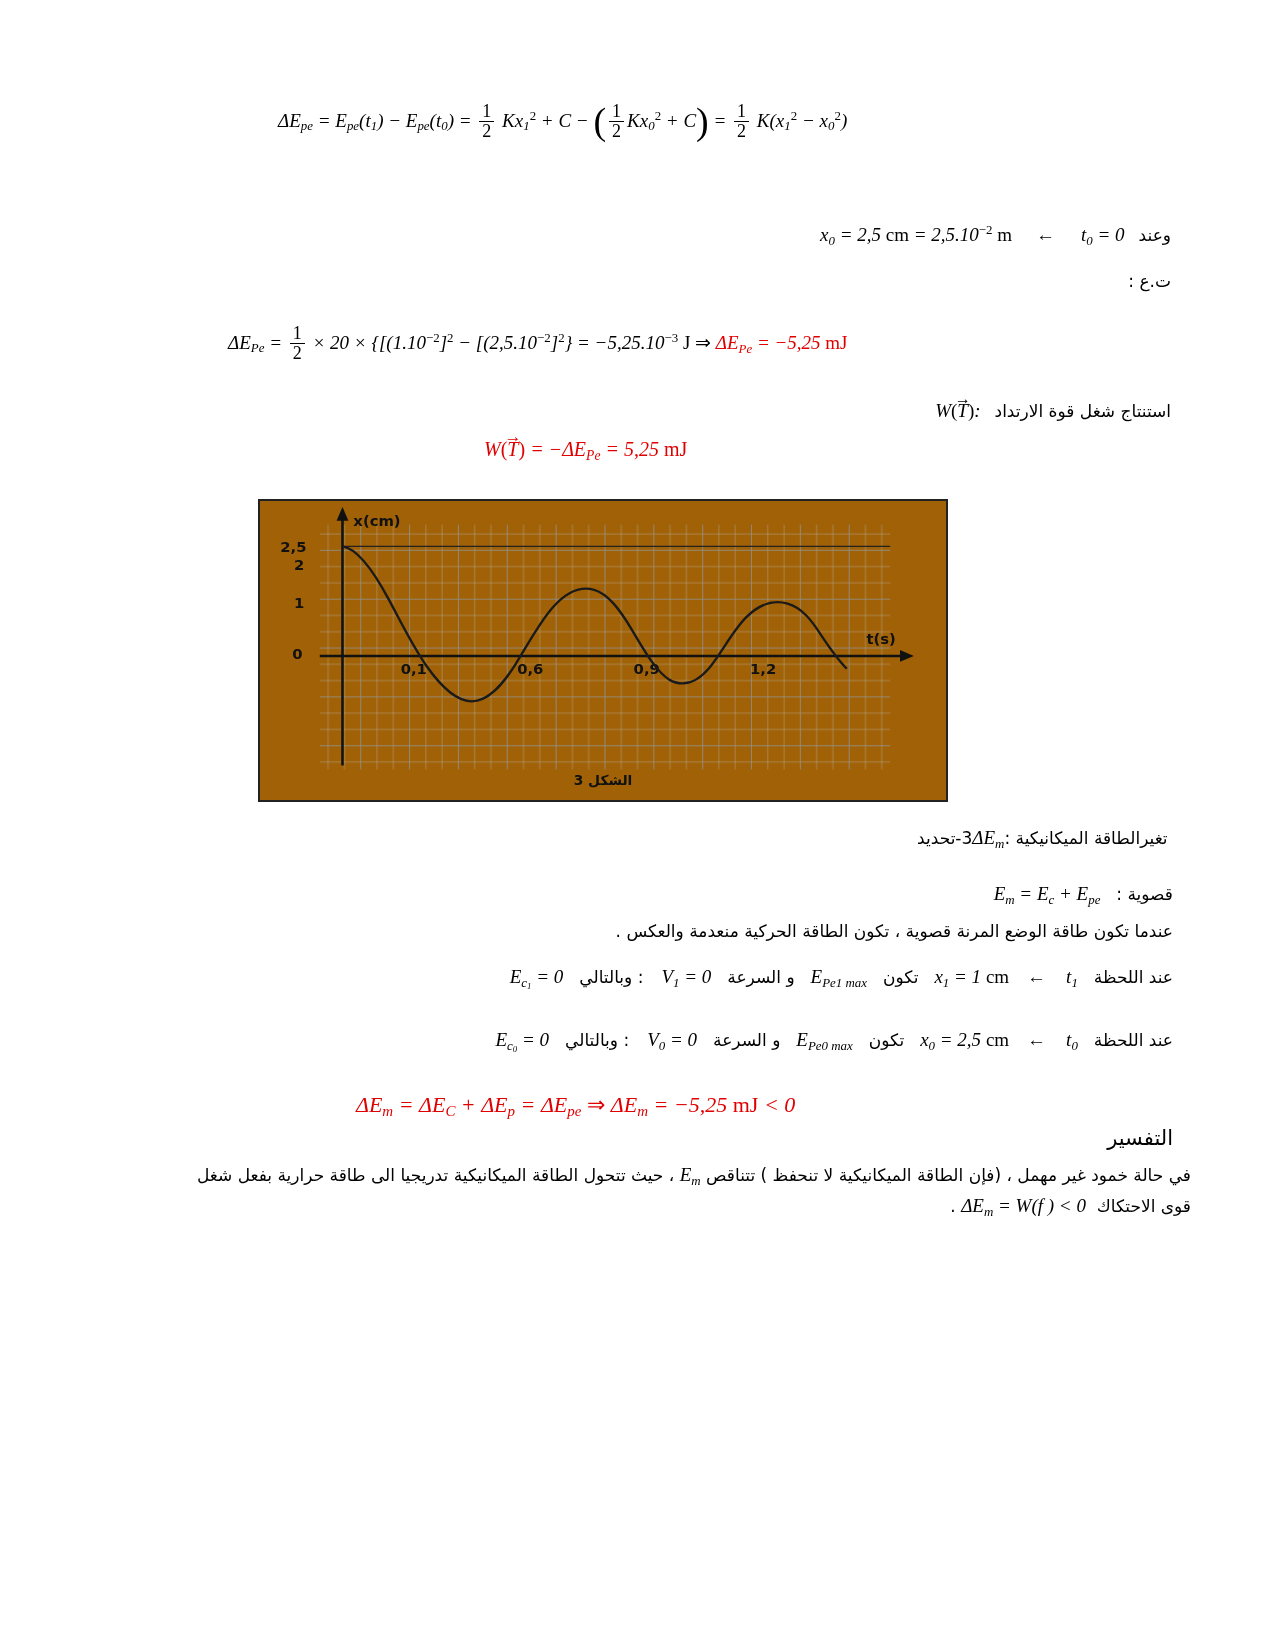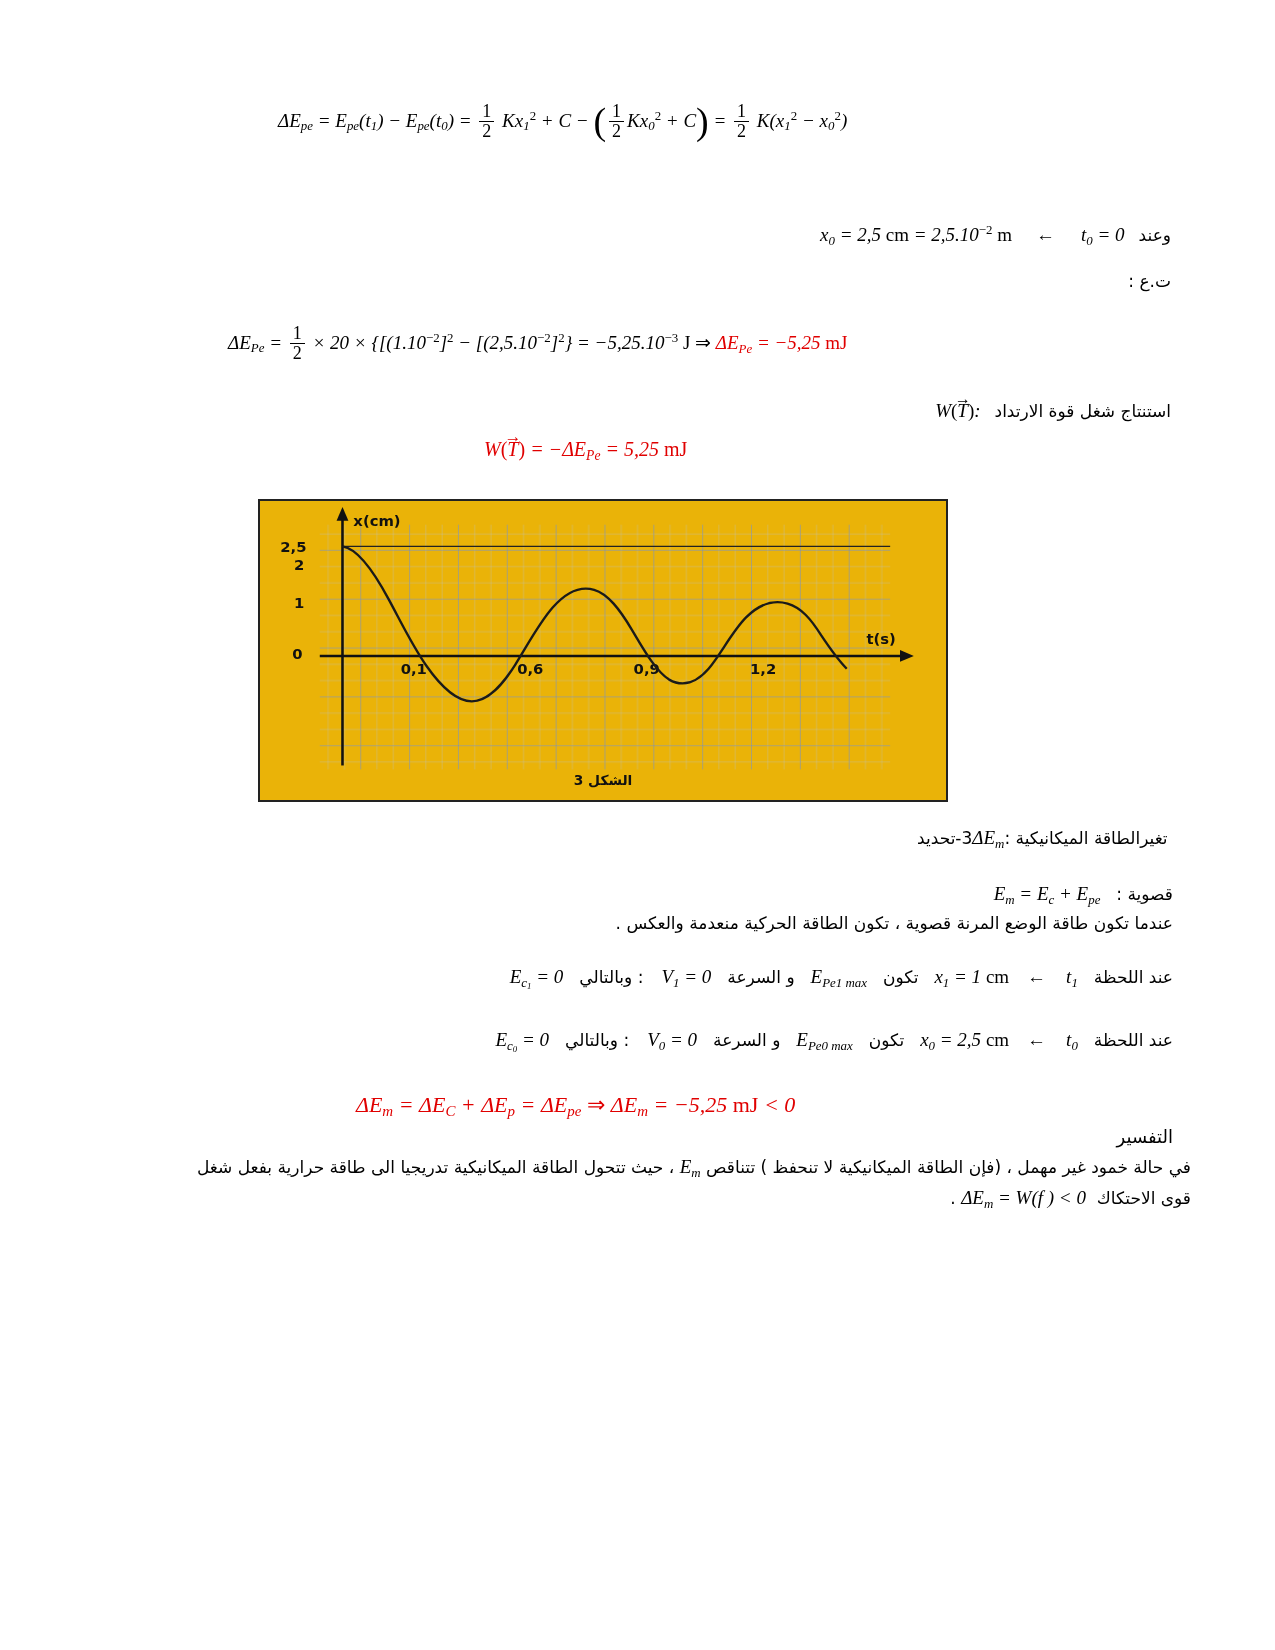--- a/index.html
+++ b/index.html
@@ -83,30 +83,31 @@
     font-style: normal;
   }
   
   .figure-box {
     position: absolute;
     left: 258px;
     top: 499px;
     width: 690px;
     height: 303px;
     border: 2px solid #222;
-    background: #eab308;
+    background: #a16207;
     box-sizing: border-box;
   }
   .para {
     position: absolute;
     font-family: "DejaVu Sans", sans-serif;
     direction: rtl;
     text-align: right;
     font-size: 17px;
     line-height: 1.55;
+    margin-top: 8px;
   }
 </style>
 </head>
 <body>
 
 <div class="page">
 
   <div class="row math" style="left:278px; top:103px;">
     ΔE<sub>pe</sub> = E<sub>pe</sub>(t<sub>1</sub>) − E<sub>pe</sub>(t<sub>0</sub>) =
     <span class="frac"><span class="num up">1</span><span class="den up">2</span></span>
@@ -245,19 +246,19 @@
     <span style="display:inline-block; width:12px;"></span>
     <span class="math">t<sub>0</sub></span>
     <span style="display:inline-block; width:8px;"></span>
     <span class="ar">عند اللحظة</span>
   </div>
 
   <div class="row math red" style="left:356px; top:1092px; font-size:22px;">
     ΔE<sub>m</sub> = ΔE<sub>C</sub> + ΔE<sub>p</sub> = ΔE<sub>pe</sub> <span class="up">⇒</span> ΔE<sub>m</sub> = −5,25 <span class="up">mJ</span> &lt; 0
   </div>
 
-  <div class="row ar" style="right:118px; top:1126px; font-size:18px;">التفسير</div>
+  <div class="row ar" style="right:118px; top:1126px; font-size:21px;">التفسير</div>
 
   <div class="para" style="right:100px; top:1152px; width:1010px; line-height:1.6;">
     في حالة خمود غير مهمل ، (فإن الطاقة الميكانيكية لا تنحفظ ) تتناقص <span class="math">E<sub>m</sub></span> ، حيث تتحول الطاقة الميكانيكية تدريجيا الى طاقة حرارية بفعل شغل قوى الاحتكاك&nbsp; <span class="math">ΔE<sub>m</sub> = W(f ) &lt; 0</span> .
   </div>
 
 </div>
 
 </body></html>

